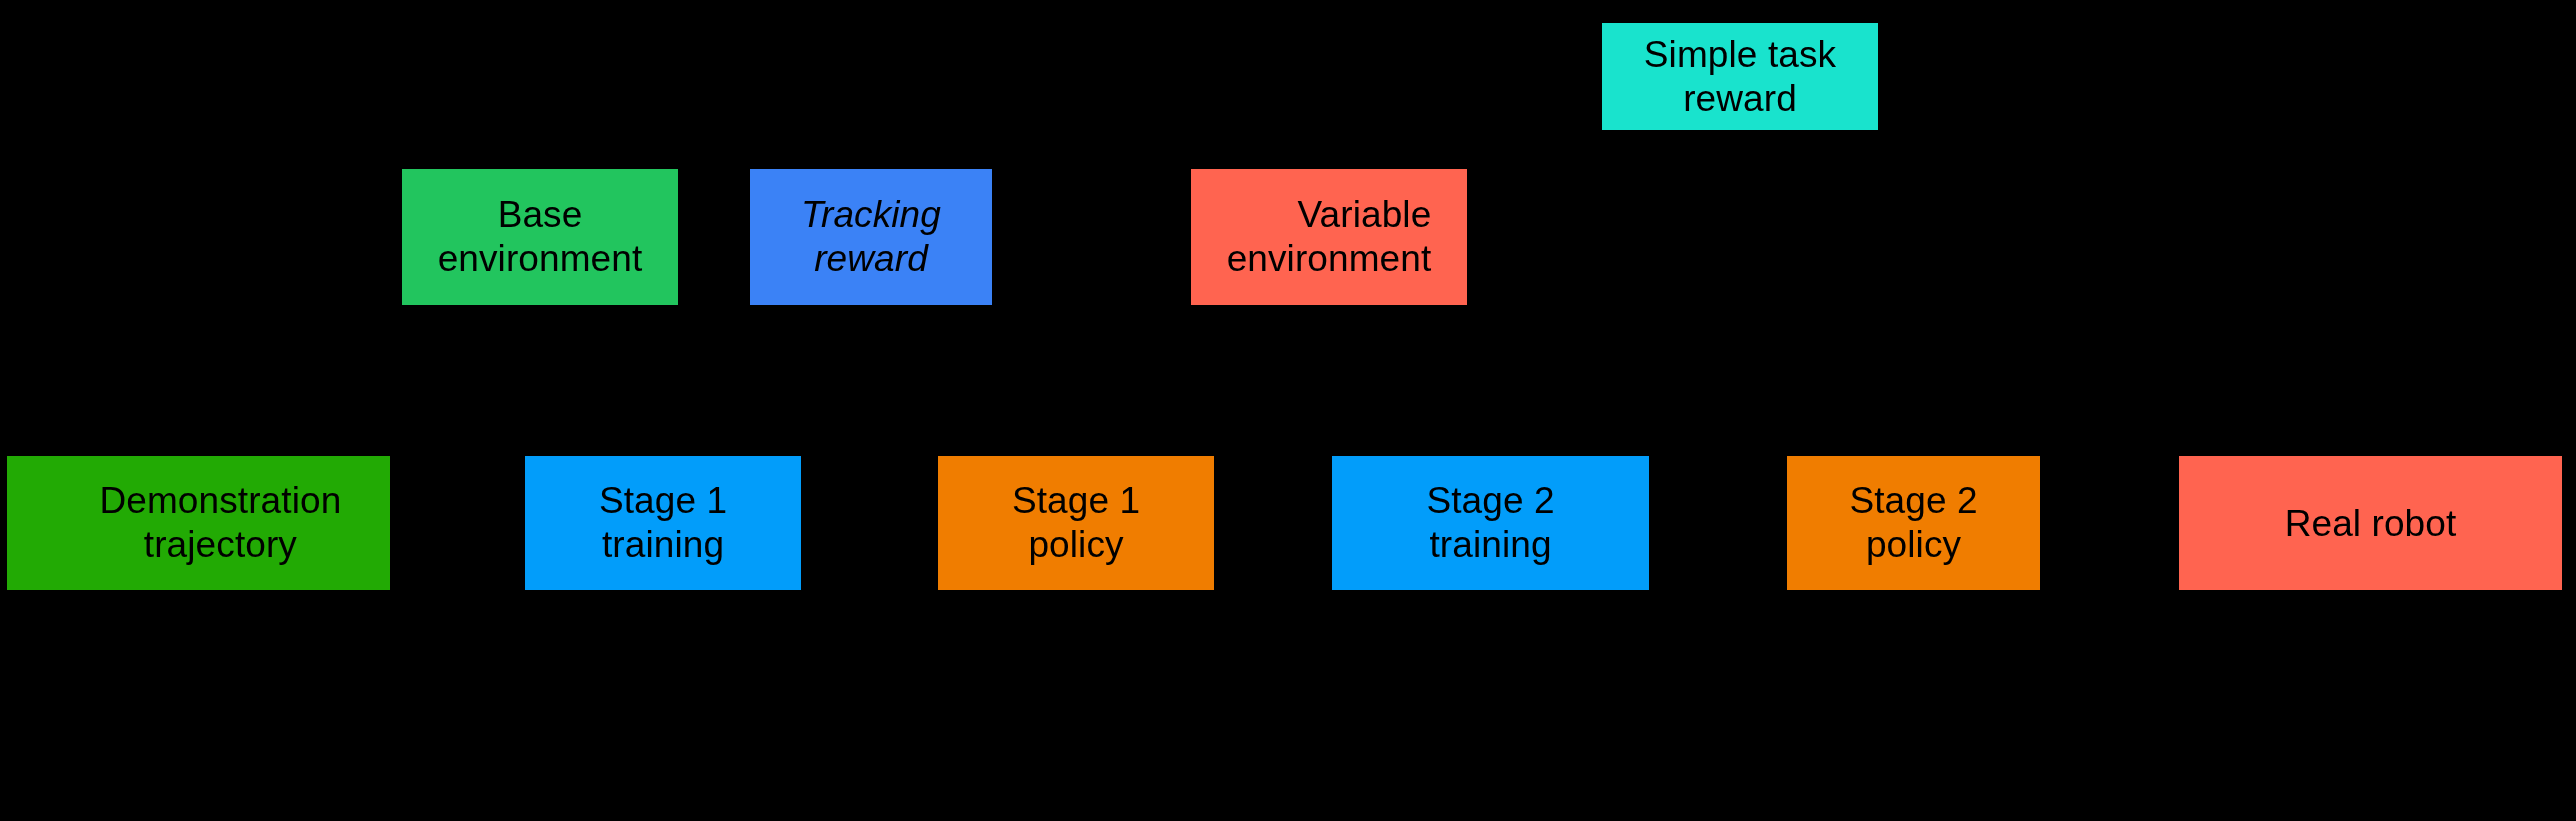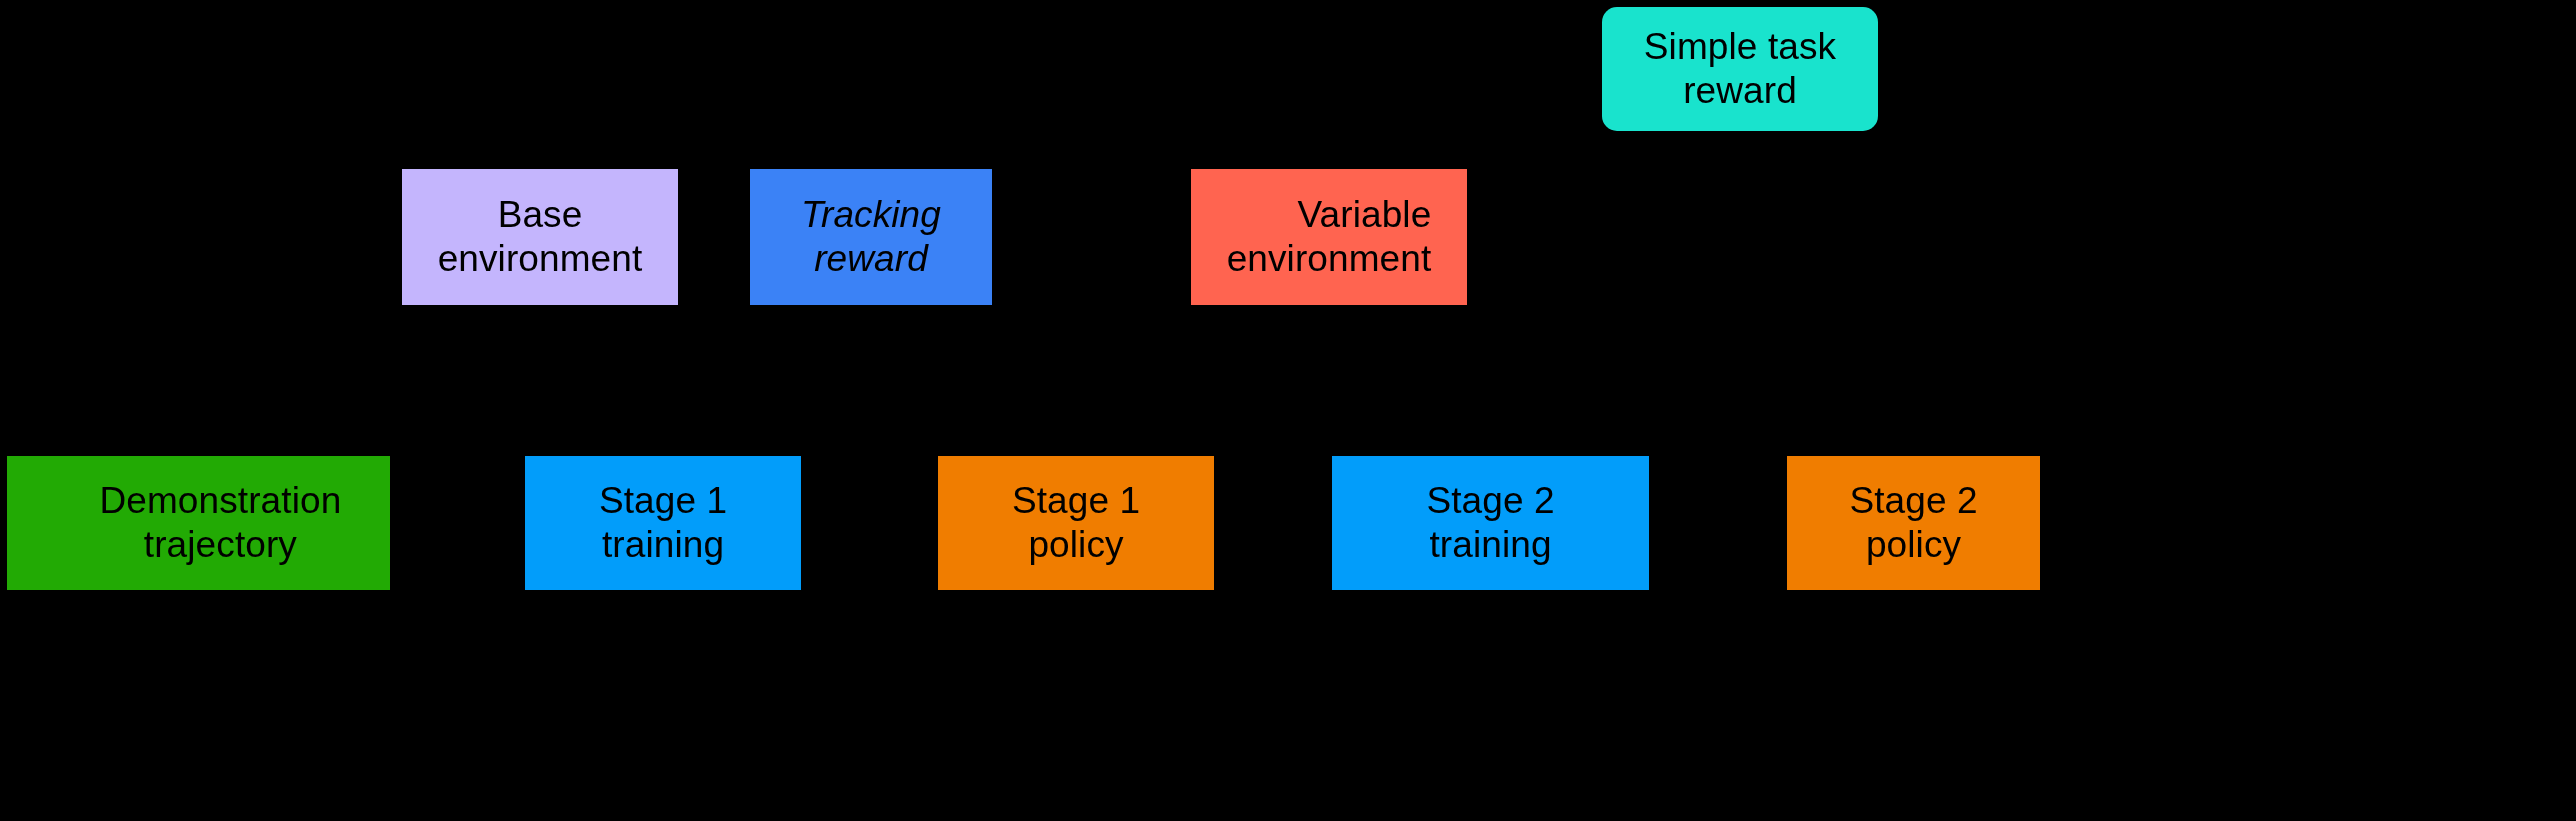--- a/index.html
+++ b/index.html
@@ -29,21 +29,21 @@
     font-family: "Liberation Sans", sans-serif;
     font-size: 37px;
     font-weight: 400;
     line-height: 1.18;
     letter-spacing: 0.1px;
     white-space: pre-line;
     padding: 2.8px 4.2px;
     border: 0;
   }
   
-  .row-top    { top: 7px;   height: 124px; border-radius: 15px; }
+  .row-top    { top: 23px;   height: 107px; }
   .row-mid    { top: 169px; height: 136px; }
   .row-bottom { top: 456px; height: 134px; }
 
   
   #node-simple-task-reward    { left: 1602px; width: 276px; }
 
   #node-base-environment      { left: 402px;  width: 276px; }
   #node-tracking-reward       { left: 750px; width: 242px; }
   #node-variable-environment  { left: 1191px; width: 276px; }
   #node-regularization-rewards{ left: 1582px; width: 318px; }
@@ -59,21 +59,21 @@
   #node-real-robot { line-height: 1.0; }
 </style>
 </head>
 <body style="background: rgb(0, 0, 0);">
 
 <div id="canvas" style="background: rgb(0, 0, 0);">
 
   <div class="node row-top" id="node-simple-task-reward" style="background: rgb(25, 227, 205); color: rgb(0, 0, 0);">Simple task
 reward</div>
 
-  <div class="node row-mid" id="node-base-environment" style="background: #c4b5fd; color: rgb(0, 0, 0);">Base
+  <div class="node row-mid" id="node-base-environment" style="background: #22c55e; color: rgb(0, 0, 0);">Base
 environment</div>
 
   <div class="node row-mid" id="node-tracking-reward" style="background: #3b82f6; color: rgb(0, 0, 0); font-style: italic;">Tracking
 reward</div>
 
   <div class="node row-mid" id="node-variable-environment" style="background: rgb(255, 100, 80); color: rgb(0, 0, 0); text-align: right;">Variable
 environment</div>
 
 
   <div class="node row-bottom" id="node-demonstration-trajectory" style="background: rgb(34, 170, 4); color: rgb(0, 0, 0); padding-left: 48px;">Demonstration
@@ -84,15 +84,16 @@
 
   <div class="node row-bottom" id="node-stage-1-policy" style="background: rgb(240, 125, 0); color: rgb(0, 0, 0);">Stage 1
 policy</div>
 
   <div class="node row-bottom" id="node-stage-2-training" style="background: rgb(2, 157, 250); color: rgb(0, 0, 0);">Stage 2
 training</div>
 
   <div class="node row-bottom" id="node-stage-2-policy" style="background: rgb(240, 125, 0); color: rgb(0, 0, 0);">Stage 2
 policy</div>
 
+  <div class="node row-bottom" id="node-real-robot" style="background: rgb(255, 100, 80); color: rgb(0, 0, 0);">Real robot</div>
 
 </div>
 
 
 </body></html>

